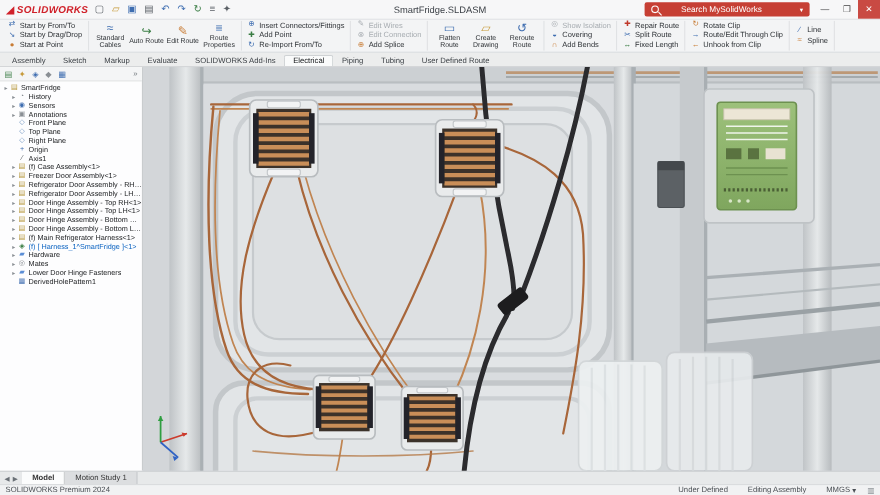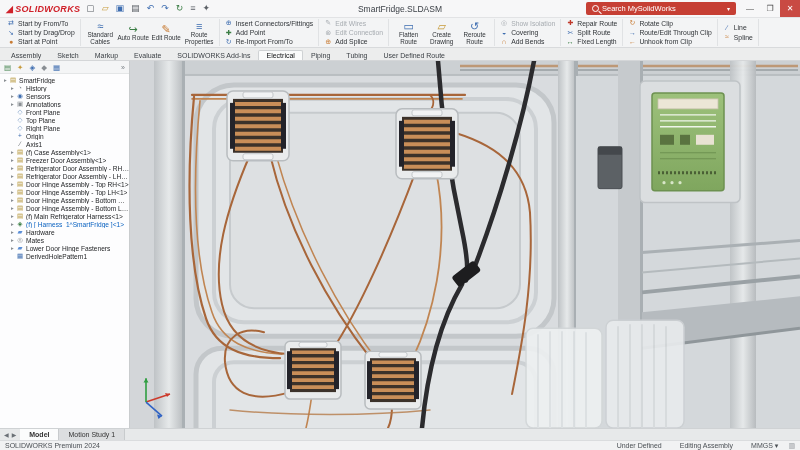--- a/index.html
+++ b/index.html
@@ -7,21 +7,21 @@
   body{font-family:"Liberation Sans",sans-serif;color:#222;background:#eceded;}
   .app{width:800px;height:450px;display:flex;flex-direction:column;}
 
   
   .titlebar{height:18px;background:#f7f7f8;display:flex;align-items:center;position:relative;border-bottom:1px solid #e2e3e5;flex:0 0 18px;}
   .logo{display:flex;align-items:center;gap:2px;padding:0 6px;color:#d0212a;font-weight:bold;font-style:italic;font-size:9px;letter-spacing:.3px;white-space:nowrap;z-index:2;}
   .logo .mark{font-style:normal;font-size:9px;}
   .menu-icons{display:flex;gap:7px;align-items:center;font-size:9px;z-index:2;}
   .menu-icons span{cursor:default;line-height:9px;}
   .doc-title{position:absolute;left:0;right:0;text-align:center;font-size:8.5px;color:#3a3f45;}
-  .search{margin-left:auto;display:flex;align-items:center;gap:3px;background:#c63f34;border-radius:2px;height:13px;padding:0 6px;color:#fff;font-size:7.5px;min-width:150px;margin-right:4px;z-index:2;}
+  .search{margin-left:auto;display:flex;align-items:center;gap:20px;background:#c63f34;border-radius:2px;height:13px;padding:0 6px;color:#fff;font-size:7.5px;min-width:150px;margin-right:4px;z-index:2;}
   .search .sicon{width:7px;height:7px;border:1.2px solid #fff;border-radius:50%;position:relative;flex:0 0 7px;}
   .search .sicon::after{content:"";position:absolute;width:4px;height:1.2px;background:#fff;transform:rotate(45deg);left:5px;top:6px;}
   .search .chev{margin-left:auto;font-size:6px;}
   .winctl{display:flex;z-index:2;height:100%;}
   .winctl span{width:20px;height:100%;display:flex;align-items:center;justify-content:center;font-size:8px;color:#444;}
   .winctl .close{background:#c94a43;color:#fff;}
 
   
   .ribbon{height:30px;background:#f3f4f5;display:flex;align-items:stretch;padding:1px 2px;border-bottom:1px solid #d8dadc;flex:0 0 30px;overflow:hidden;}
   .rgroup{display:flex;padding:0 3px;border-right:1px solid #e0e2e4;align-items:center;}

